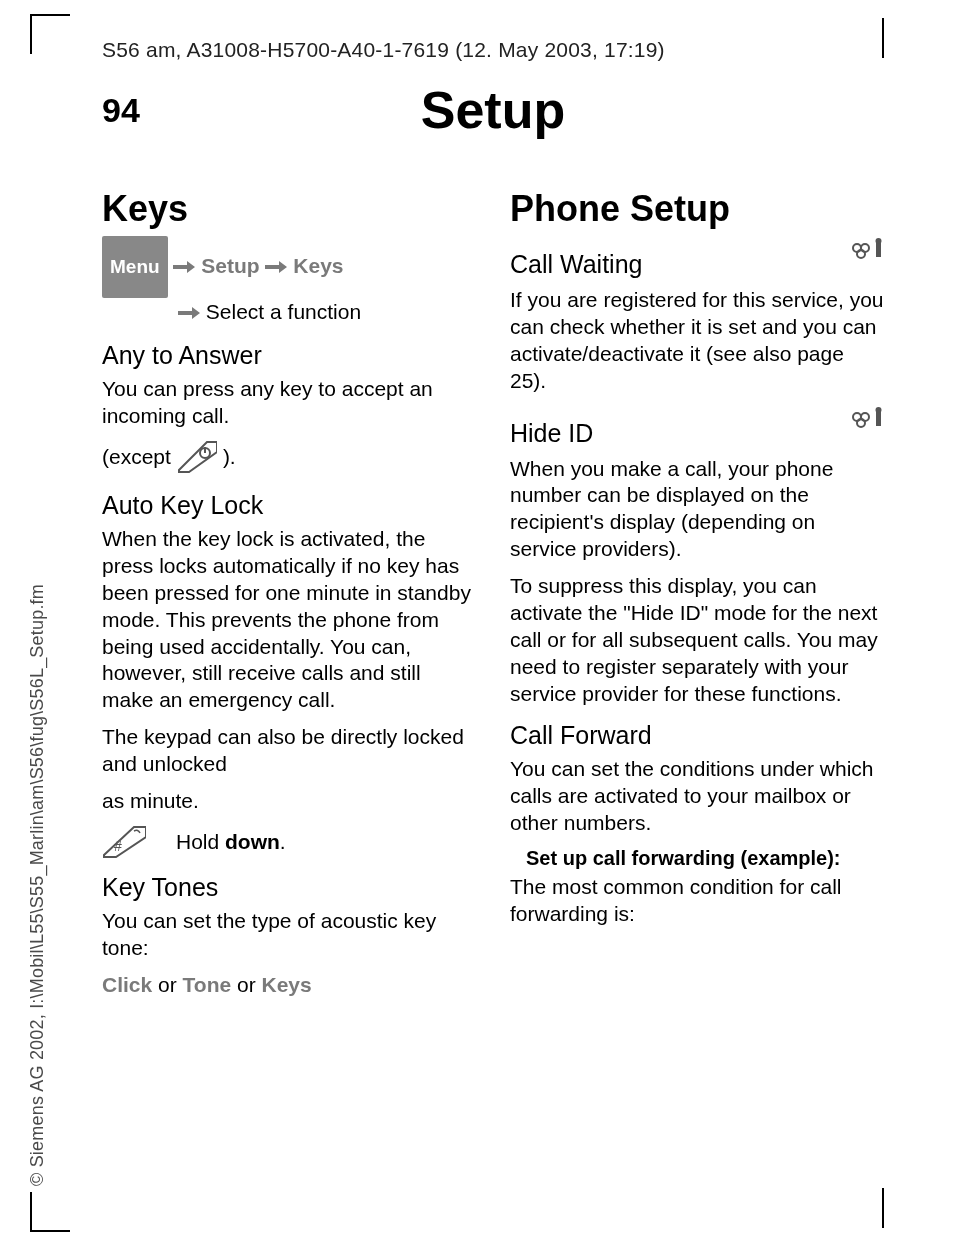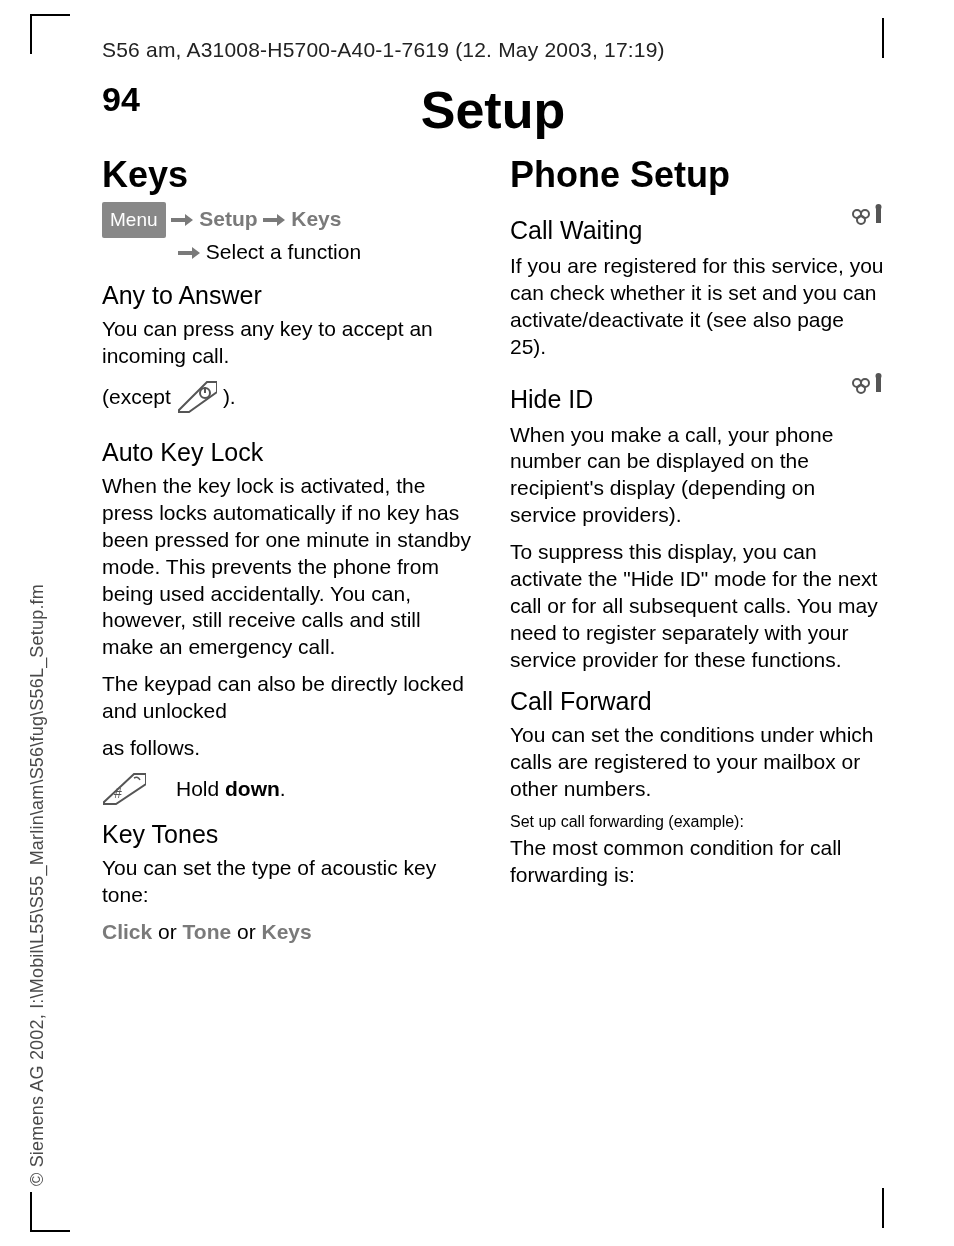--- a/index.html
+++ b/index.html
@@ -6,35 +6,35 @@
   html, body { width: 954px; height: 1246px; background: #fff; font-family: Arial, Helvetica, sans-serif; color: #000; }
   .page { position: relative; width: 954px; height: 1246px; padding: 38px 70px 40px 102px; }
   .crop-tl, .crop-bl { position: absolute; left: 70px; width: 40px; height: 40px; }
   .crop-tl { top: 26px; border-left: 2px solid #000; border-top: 2px solid #000; transform: translate(-40px,-12px); }
   .crop-bl { bottom: 26px; border-left: 2px solid #000; border-bottom: 2px solid #000; transform: translate(-40px,12px); }
   .crop-tr, .crop-br { position: absolute; right: 70px; width: 2px; height: 40px; background: #000; }
   .crop-tr { top: 18px; }
   .crop-br { bottom: 18px; }
   .vtext { position: absolute; left: 48px; bottom: 60px; transform: rotate(-90deg); transform-origin: left bottom; font-size: 18px; color: #4a4a4a; white-space: nowrap; letter-spacing: 0.2px; }
   .header-line { font-size: 21px; color: #222; margin-bottom: 18px; letter-spacing: 0.2px; }
-  .title-row { display: flex; align-items: flex-start; margin-bottom: 14px; }
+  .title-row { display: flex; align-items: center; margin-bottom: 48px; }
   .page-num { font-size: 34px; font-weight: bold; width: 60px; }
   .title { font-size: 52px; font-weight: bold; flex: 1; text-align: center; margin-left: -60px; }
   .cols { display: flex; gap: 34px; }
   .col { flex: 1; min-width: 0; }
   h2 { font-size: 36px; font-weight: bold; margin-bottom: 6px; }
   h3 { font-size: 25px; font-weight: normal; margin: 14px 0 6px; }
-  h4 { font-size: 16px; font-weight: normal; margin: 10px 0 4px; }
+  h4 { font-size: 20px; font-weight: bold; margin: 10px 16px 4px; }
   p { font-size: 21px; line-height: 1.28; margin: 4px 0 10px; }
   .menu-path { margin: 4px 0 6px 0; font-size: 21px; line-height: 1.35; }
-  .menu-box { display: inline-block; background: #888; color: #fff; padding: 5px 8px; font-weight: normal; font-size: 19px; border-radius: 2px; }
+  .menu-box { display: inline-block; background: #888; color: #fff; padding: 18px 8px; font-weight: bold; font-size: 19px; border-radius: 2px; }
   .arrow { display:inline-block; vertical-align: middle; }
   .grey { color: #7a7a7a; font-weight: bold; }
   .sub-select { margin-left: 76px; display: block; }
-  .except-line { font-size: 21px; display: flex; align-items: center; gap: 4px; margin-bottom: 24px; }
+  .except-line { font-size: 21px; display: flex; align-items: center; gap: 4px; margin-bottom: 17px; }
   .key-row { display: flex; align-items: center; gap: 30px; font-size: 21px; margin: 6px 0 14px; }
   .key-icon { width: 44px; height: 34px; display:inline-flex; align-items:center; justify-content:center; }
   .h3-row { display: flex; align-items: flex-start; justify-content: space-between; }
   .net-icon { display:inline-flex; align-items:center; gap:2px; }
   .bold-inline { font-weight: bold; }
   svg { flex-shrink: 0; }
 </style>
 </head>
 <body>
 
@@ -92,21 +92,21 @@
             <circle cx="28" cy="13" r="5" fill="none" stroke="#555" stroke-width="2"></circle>
             <line x1="28" y1="7" x2="28" y2="13" stroke="#555" stroke-width="2"></line>
           </svg>
         </span>
         <span>).</span>
       </div>
 
       <h3>Auto Key Lock</h3>
       <p>When the key lock is activated, the press locks automatically if no key has been pressed for one minute in standby mode. This prevents the phone from being used accidentally. You can, however, still receive calls and still make an emergency call.</p>
       <p>The keypad can also be directly locked and unlocked</p>
-      <p>as follows.</p>
+      <p>as minute.</p>
       <div class="key-row">
         <span class="key-icon">
           <svg width="44" height="34" viewBox="0 0 44 34">
             <path d="M2 30 L32 2 L44 2 L44 12 L14 32 L2 32 Z" fill="none" stroke="#555" stroke-width="2"></path>
             <text x="12" y="26" font-size="14" fill="#555" font-family="Arial">#</text>
             <path d="M32 6 Q36 4 38 8" fill="none" stroke="#555" stroke-width="1.5"></path>
           </svg>
         </span>
         <span>
           <span>Hold </span><span class="bold-inline">down</span><span>.</span>
@@ -147,18 +147,18 @@
             <circle cx="11" cy="18" r="4" fill="none" stroke="#555" stroke-width="2"></circle>
             <rect x="26" y="3" width="5" height="18" fill="#555"></rect>
             <circle cx="28.5" cy="5" r="3" fill="#555"></circle>
           </svg>
         </span>
       </div>
       <p>When you make a call, your phone number can be displayed on the recipient's display (depending on service providers).</p>
       <p>To suppress this display, you can activate the "Hide ID" mode for the next call or for all subsequent calls. You may need to register separately with your service provider for these functions.</p>
 
       <h3>Call Forward</h3>
-      <p>You can set the conditions under which calls are registered to your mailbox or other numbers.</p>
+      <p>You can set the conditions under which calls are activated to your mailbox or other numbers.</p>
       <h4>Set up call forwarding (example):</h4>
       <p>The most common condition for call forwarding is:</p>
     </div>
   </div>
 </div>
 
 </body></html>

